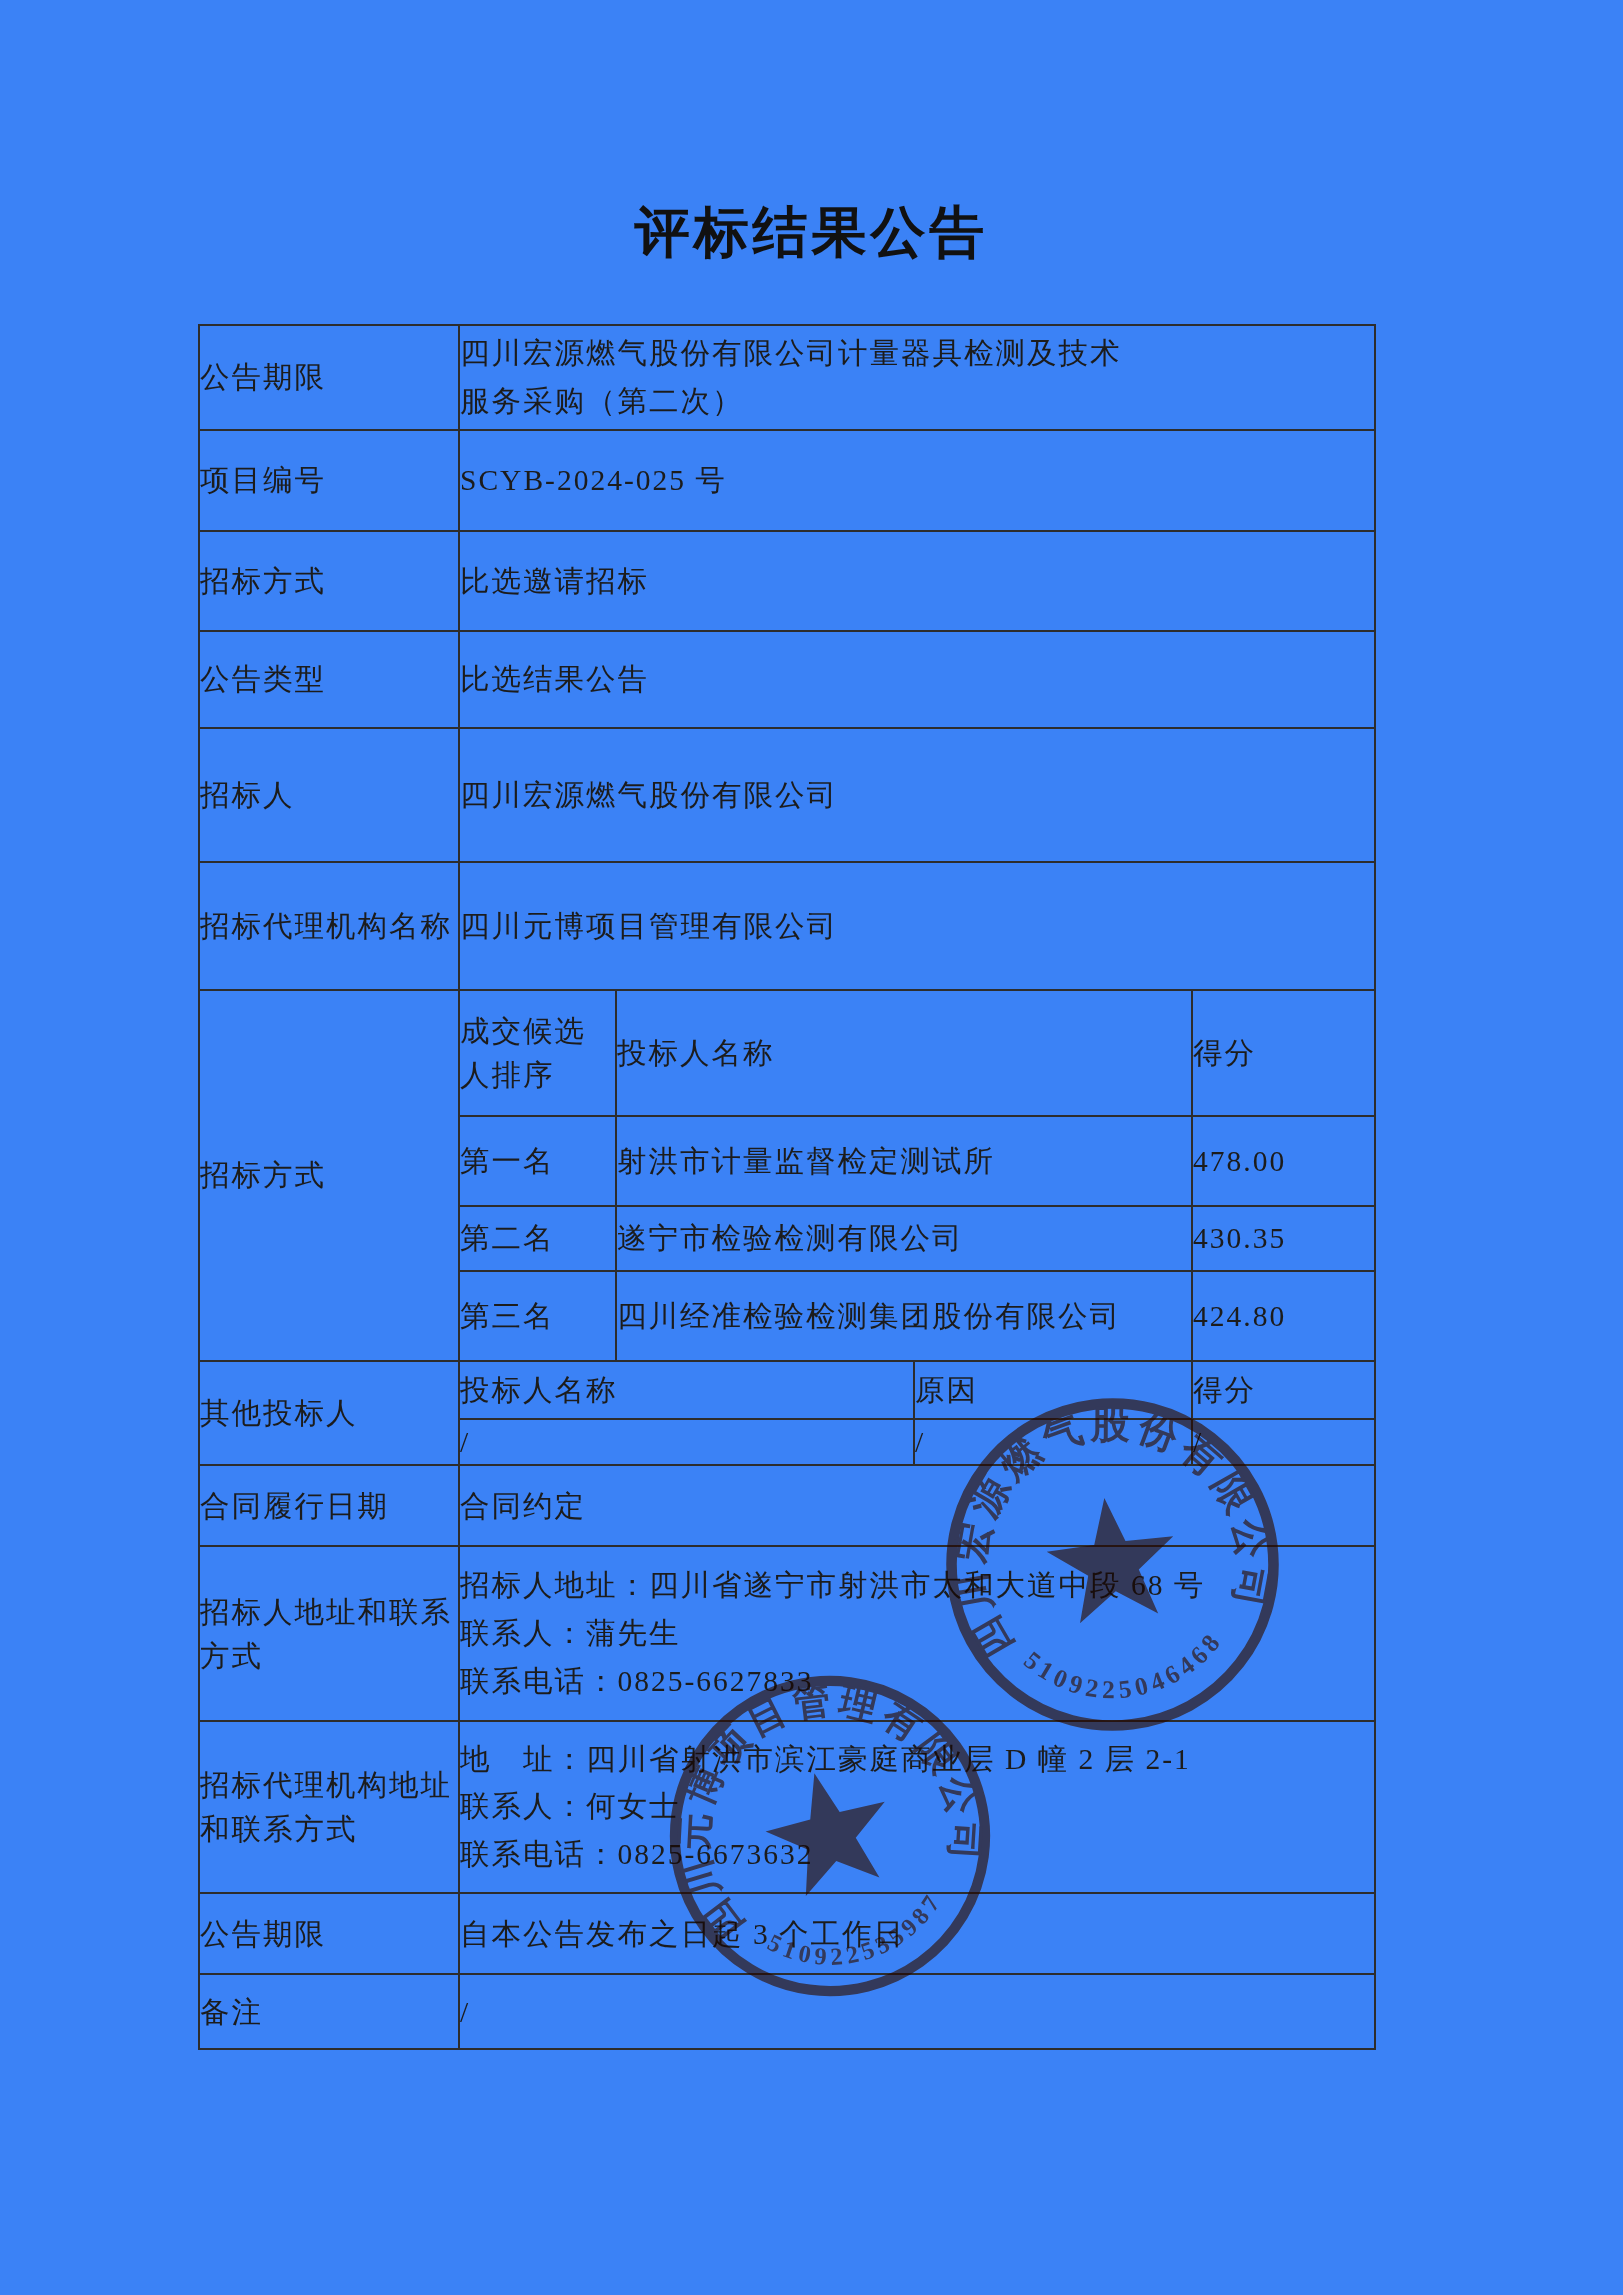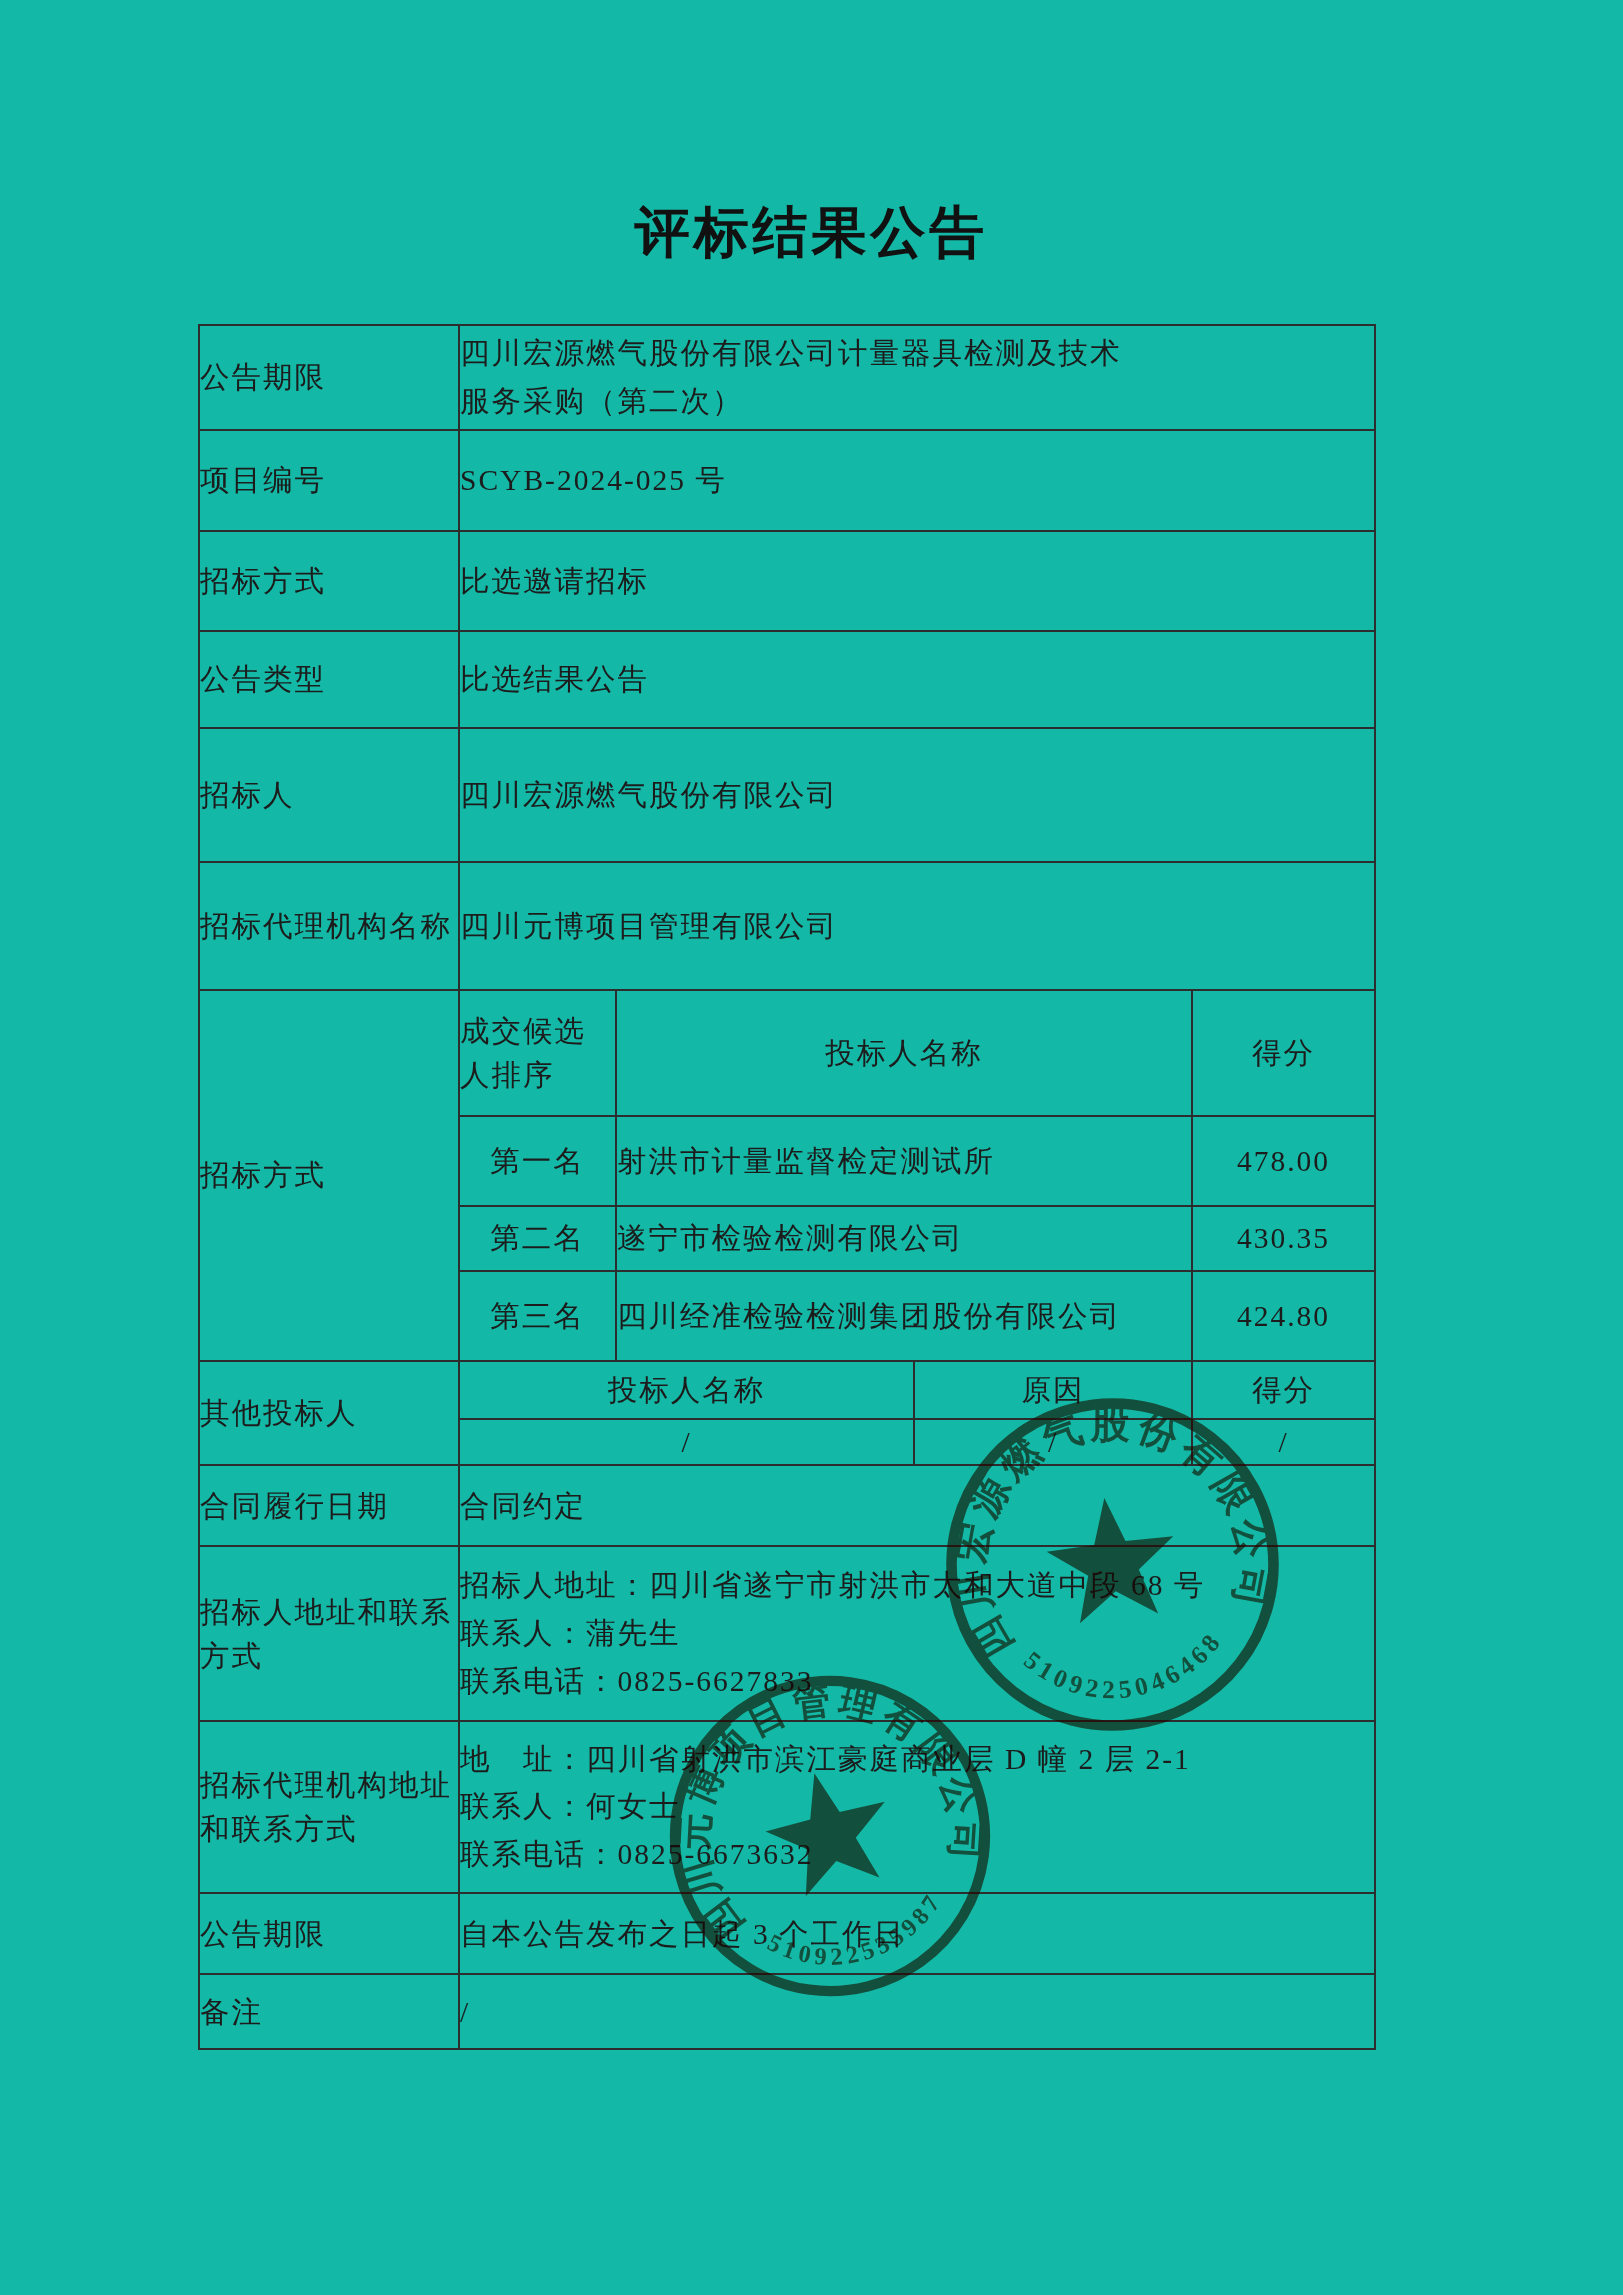--- a/index.html
+++ b/index.html
@@ -1,19 +1,19 @@
 <!DOCTYPE html>
 <html style="font-size:10.5px"><head>
 <meta charset="utf-8">
 <style>
   html,body { margin:0; padding:0; background:#ffffff; }
   .page {
     position:relative;
     width:1623px; height:2295px;
-    background:#14b8a6;
+    background:#3b82f6;
     font-family:"Liberation Serif","DejaVu Serif",serif;
     color:#1c1c1c;
     overflow:hidden;
   }
   .doc-title {
     position:absolute; top:196px; left:0; width:1623px;
     text-align:center;
     font-size:55px; font-weight:900; letter-spacing:3.9px;
     color:#111;
   }
@@ -26,21 +26,21 @@
     border:2px solid #2d2d2d;
     vertical-align:middle;
     font-size:29.5px;
     letter-spacing:2px;
     line-height:1.5;
     padding:0;
     overflow:hidden;
   }
   td.lbl { padding-left:22px; padding-right:9.2px; letter-spacing:3.3px; }
   td.val { padding-left:15.7px; padding-right:9.2px; }
-  td.ctr { text-align:center; }
+  td.ctr { text-align:left; }
   td.rankhdr { padding-left:23.6px; padding-right:19.6px; letter-spacing:3.9px; line-height:1.85; }
   .line { display:block; }
   .contact-lines .line { line-height:1.62; }
   .two-line .line { line-height:1.6; }
   .seal {
     position:absolute;
     mix-blend-mode:multiply;
     opacity:0.9;
     pointer-events:none;
   }

